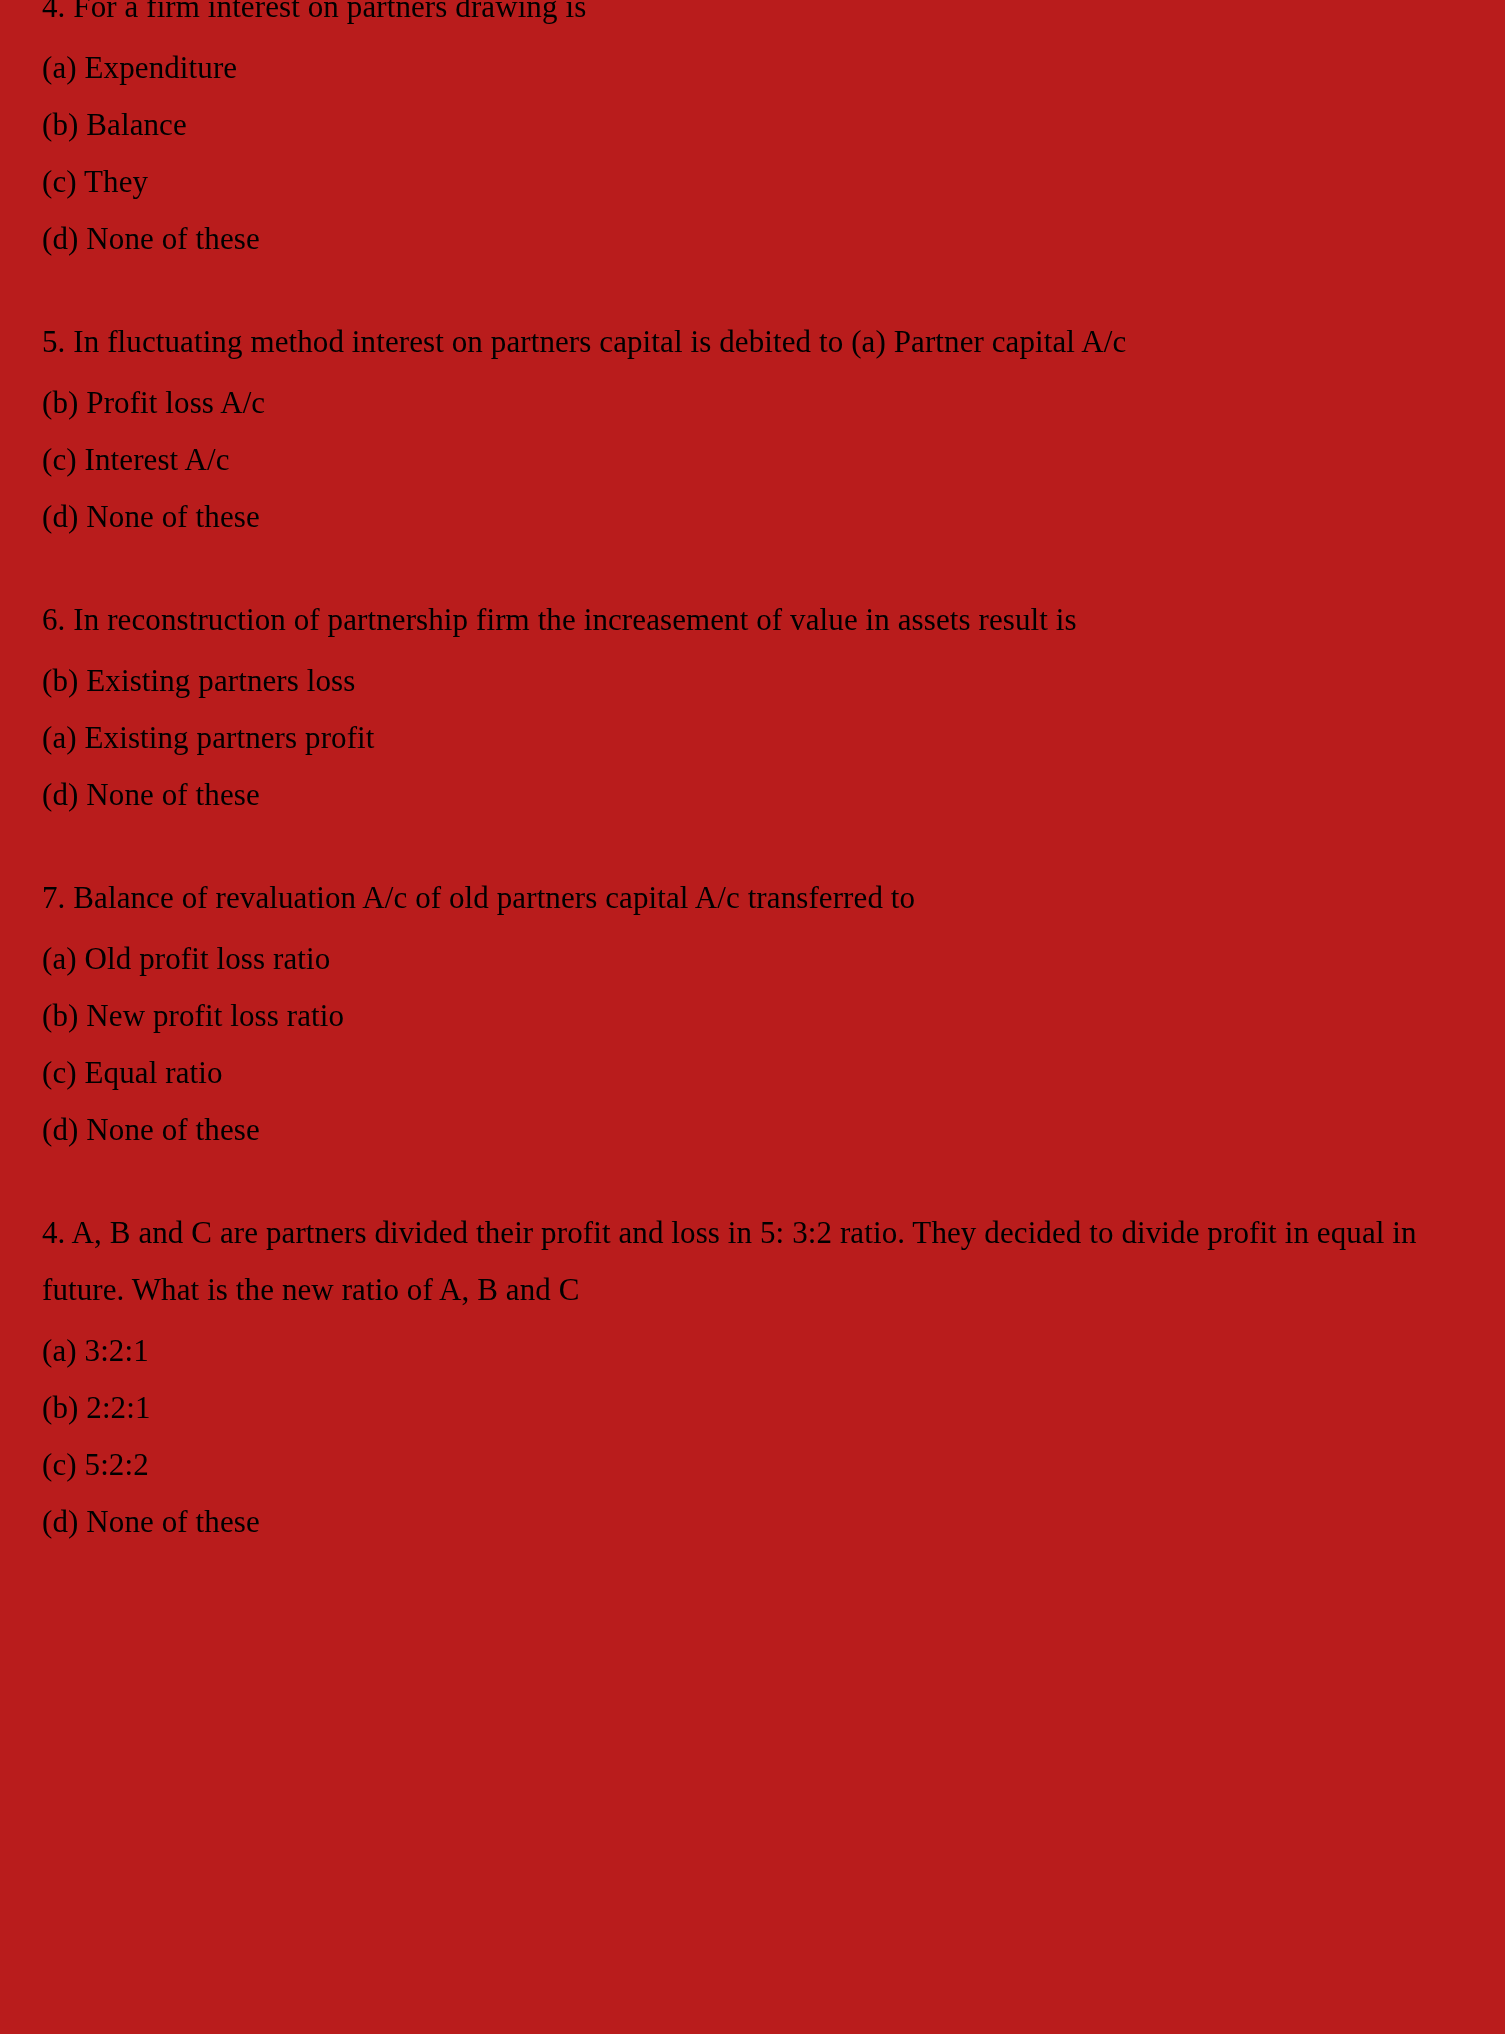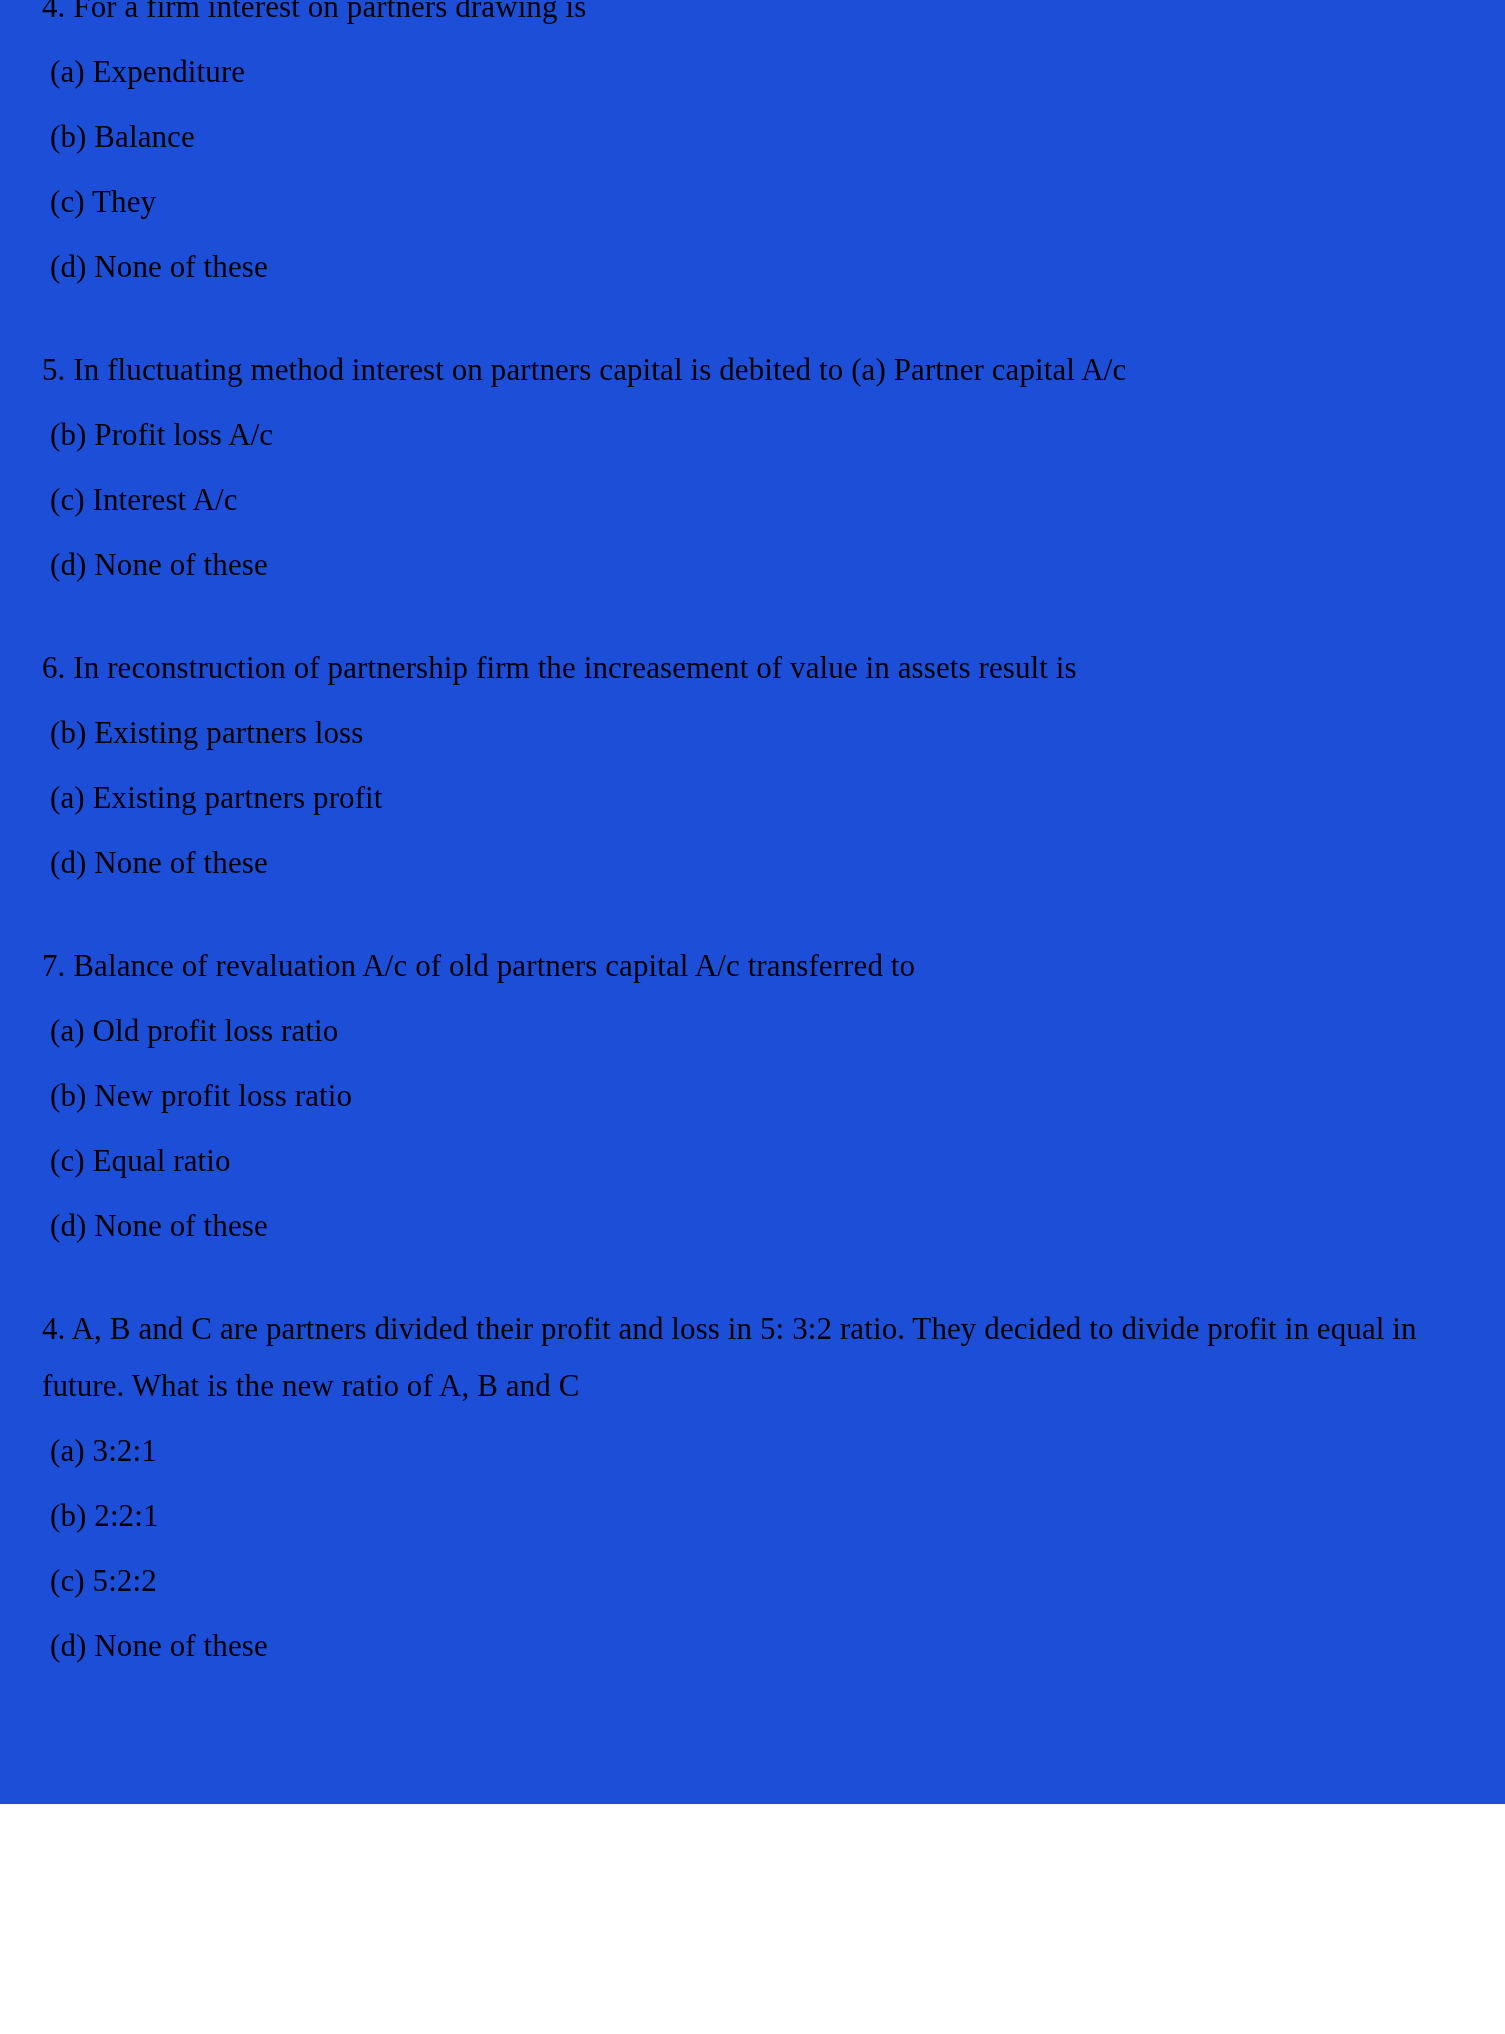--- a/index.html
+++ b/index.html
@@ -11,22 +11,22 @@
     width: 1505px;
     height: 2034px;
     overflow: hidden;
     font-family: "Liberation Serif", "DejaVu Serif", serif;
     color: #000000;
   }
 
   #page {
     position: relative;
     width: 1505px;
-    height: 1804px;
-    background: #1d4ed8;
+    height: 2034px;
+    background: #b91c1c;
   }
 
   
   #content {
     position: absolute;
     left: 42px;
     top: -22px;
     width: 1420px;
   }
 
@@ -42,21 +42,21 @@
     line-height: 57px;
     letter-spacing: 0.1px;
     margin: 0 0 4px 0;
     white-space: pre-wrap;
   }
 
   .opt {
     font-size: 31px;
     line-height: 57px;
     letter-spacing: 0.1px;
-    margin: 8px;
+    margin: 0;
     white-space: pre;
   }
 
   
   #content {
     -webkit-font-smoothing: antialiased;
     text-rendering: optimizeLegibility;
   }
 </style>
 </head>

